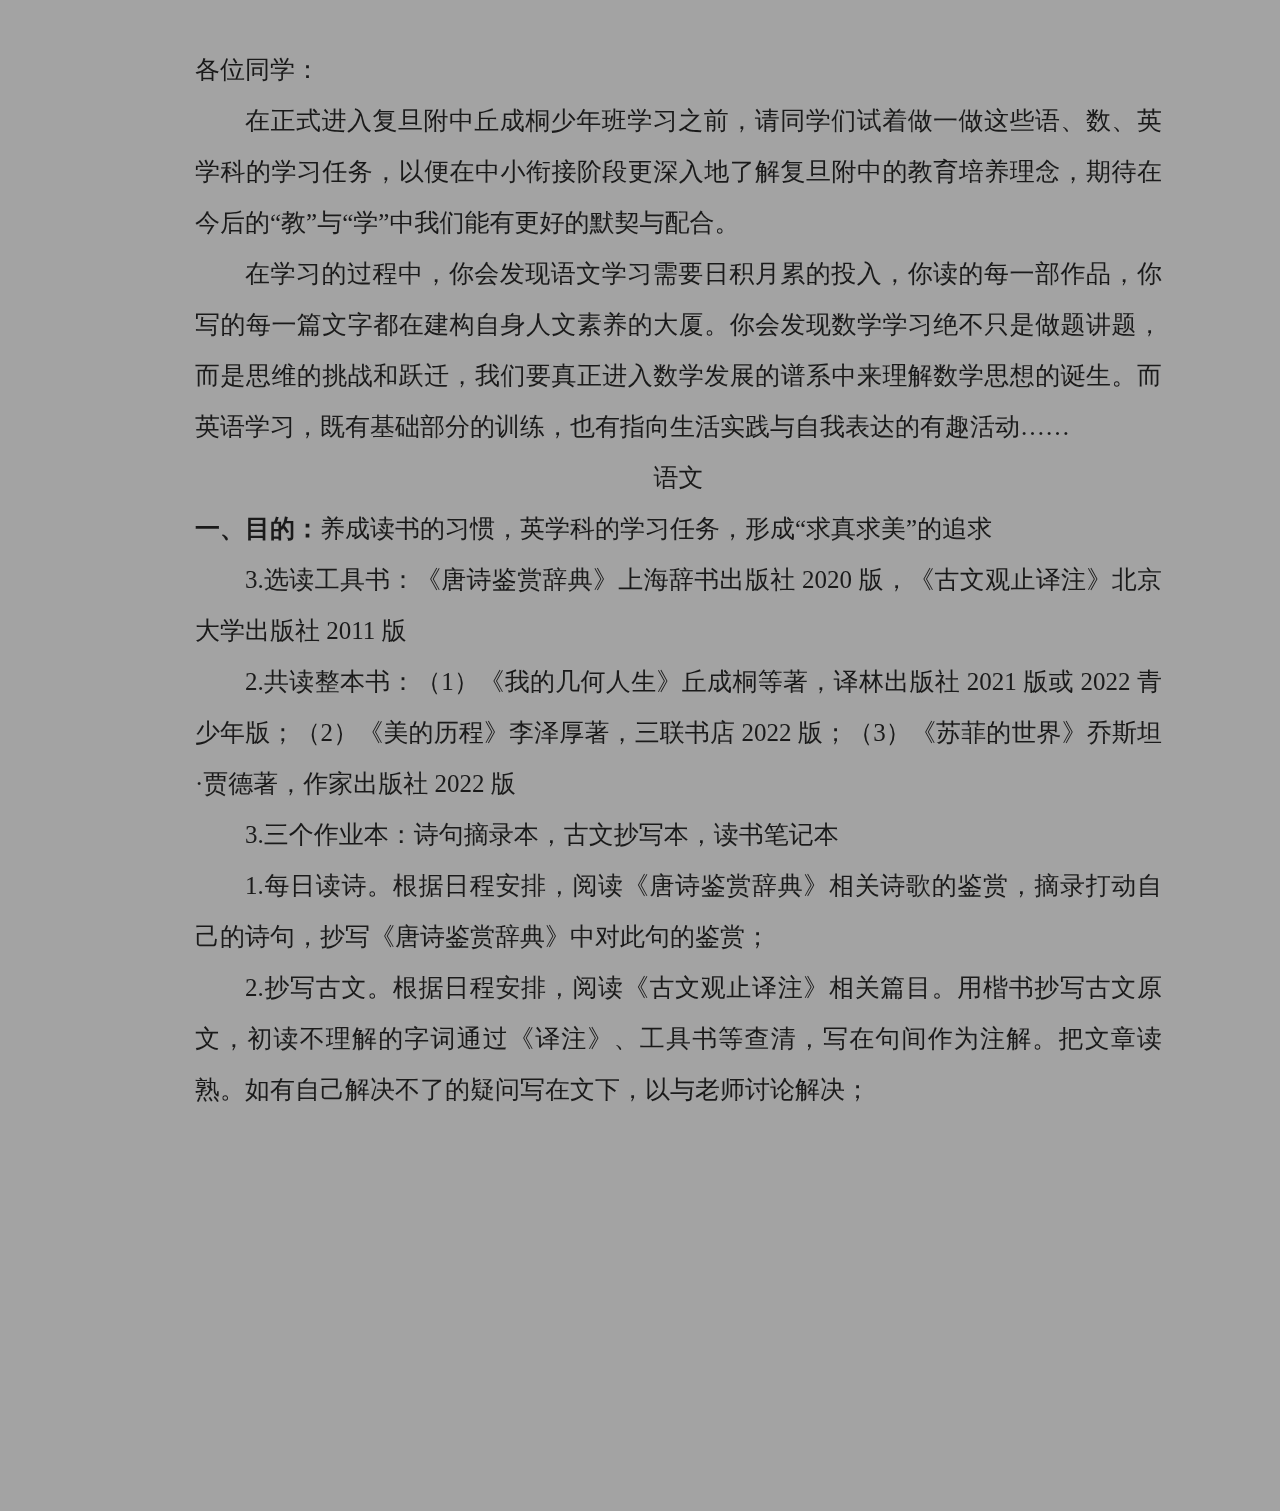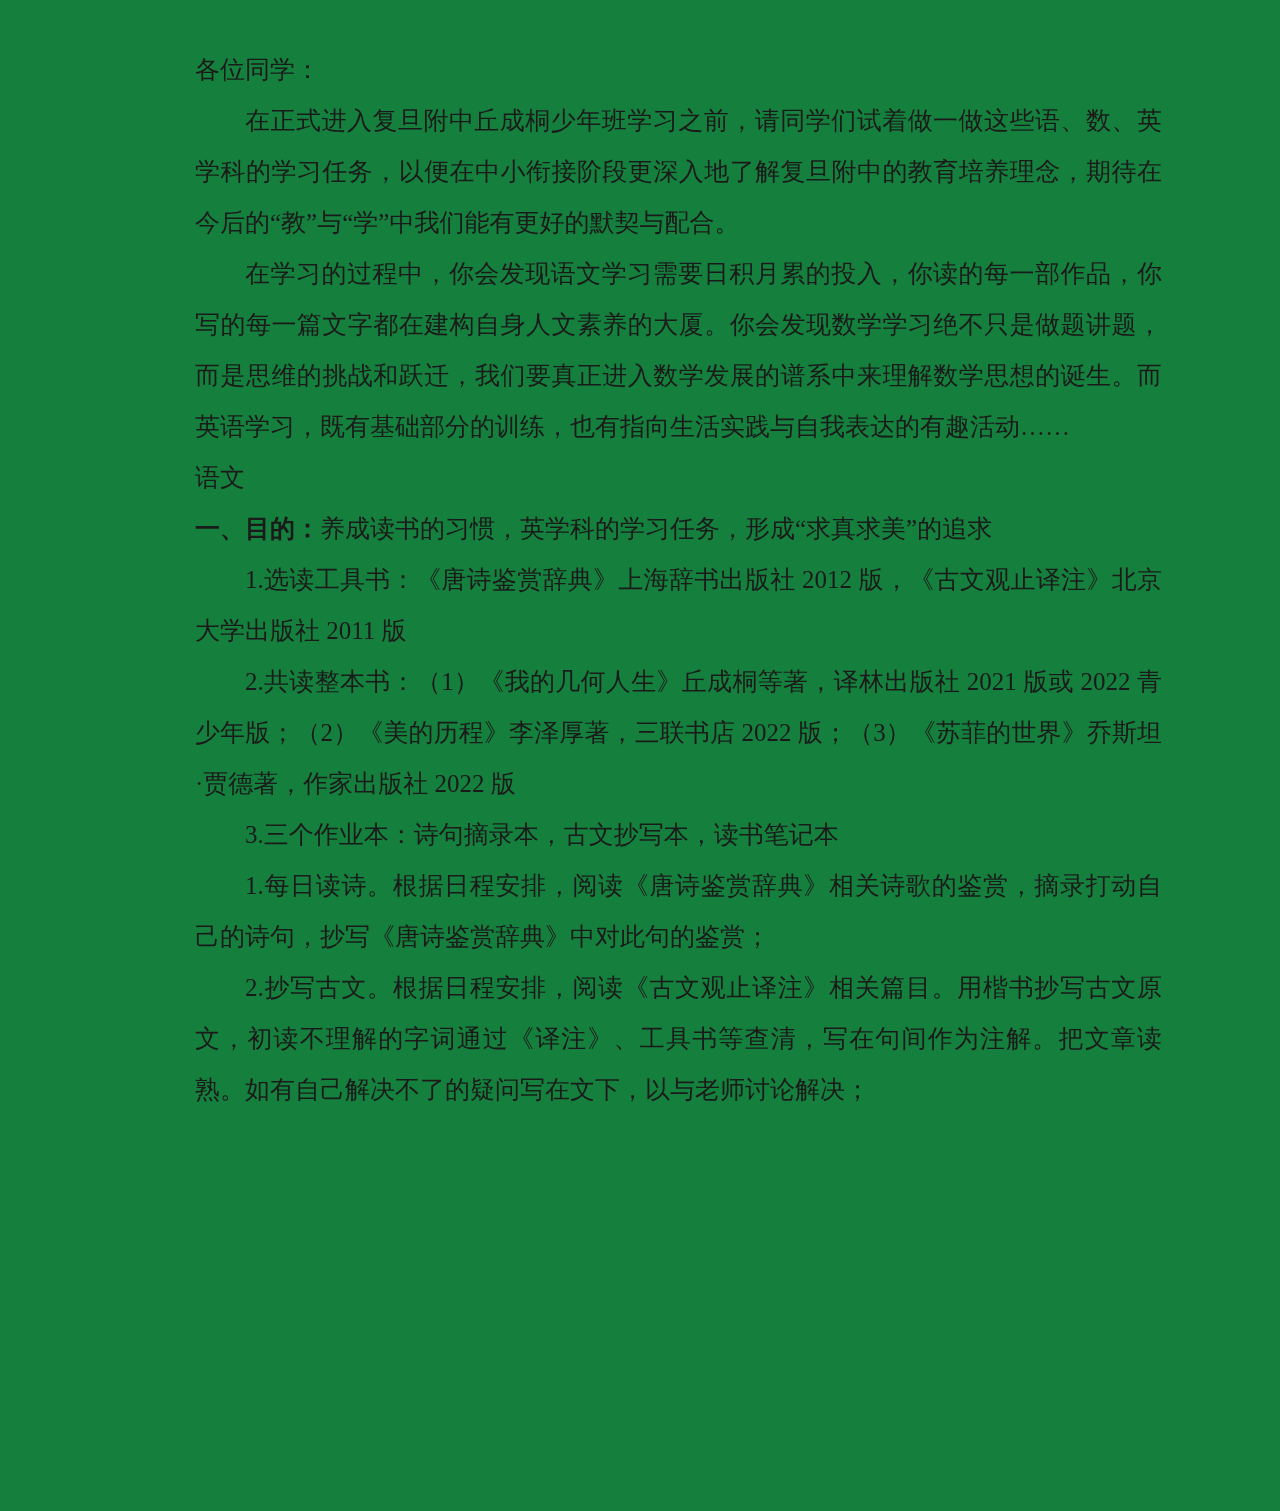--- a/index.html
+++ b/index.html
@@ -5,21 +5,21 @@
   html, body {
     margin: 0;
     padding: 0;
     background: #ffffff;
   }
   .page {
     position: relative;
     width: 1280px;
     height: 1511px;
     box-sizing: border-box;
-    background: #15803d;
+    background: #a3a3a3;
     padding: 44px 118px 0 195px;
     overflow: hidden;
     font-family: "Liberation Serif", "DejaVu Serif", serif;
     font-size: 25px;
     line-height: 51px;
     color: #1a1a1a;
     text-align: justify;
     text-justify: inter-ideograph;
   }
   .page p, .page h2 {
@@ -28,21 +28,21 @@
   }
   .para {
     text-indent: 2em;
   }
   .flush {
     text-indent: 0;
   }
   .section-heading {
     font-size: 25px;
     font-weight: normal;
-    text-align: left;
+    text-align: center;
     text-indent: 0;
     margin-top: 43px;
     margin-bottom: 6px;
   }
   .bold-label {
     font-weight: bold;
   }
 </style>
 </head>
 <body>
@@ -56,21 +56,21 @@
 
   <p class="para">在学习的过程中，你会发现语文学习需要日积月累的投入，你读的每一部作品，你写的每一篇文字都在建构自身人文素养的大厦。你会发现数学学习绝不只是做题讲题，而是思维的挑战和跃迁，我们要真正进入数学发展的谱系中来理解数学思想的诞生。而英语学习，既有基础部分的训练，也有指向生活实践与自我表达的有趣活动……</p>
 
 
   <h2 class="section-heading">语文</h2>
 
   <p class="flush"><span class="bold-label">一、目的：</span><span>养成读书的习惯，英学科的学习任务，形成“求真求美”的追求</span></p>
 
 
 
-  <p class="para">1.选读工具书：《唐诗鉴赏辞典》上海辞书出版社 2012 版，《古文观止译注》北京大学出版社 2011 版</p>
+  <p class="para">3.选读工具书：《唐诗鉴赏辞典》上海辞书出版社 2020 版，《古文观止译注》北京大学出版社 2011 版</p>
 
   <p class="para">2.共读整本书：（1）《我的几何人生》丘成桐等著，译林出版社 2021 版或 2022 青少年版；（2）《美的历程》李泽厚著，三联书店 2022 版；（3）《苏菲的世界》乔斯坦·贾德著，作家出版社 2022 版</p>
 
   <p class="para">3.三个作业本：诗句摘录本，古文抄写本，读书笔记本</p>
 
 
   <p class="para">1.每日读诗。根据日程安排，阅读《唐诗鉴赏辞典》相关诗歌的鉴赏，摘录打动自己的诗句，抄写《唐诗鉴赏辞典》中对此句的鉴赏；</p>
 
   <p class="para">2.抄写古文。根据日程安排，阅读《古文观止译注》相关篇目。用楷书抄写古文原文，初读不理解的字词通过《译注》、工具书等查清，写在句间作为注解。把文章读熟。如有自己解决不了的疑问写在文下，以与老师讨论解决；</p>
 

